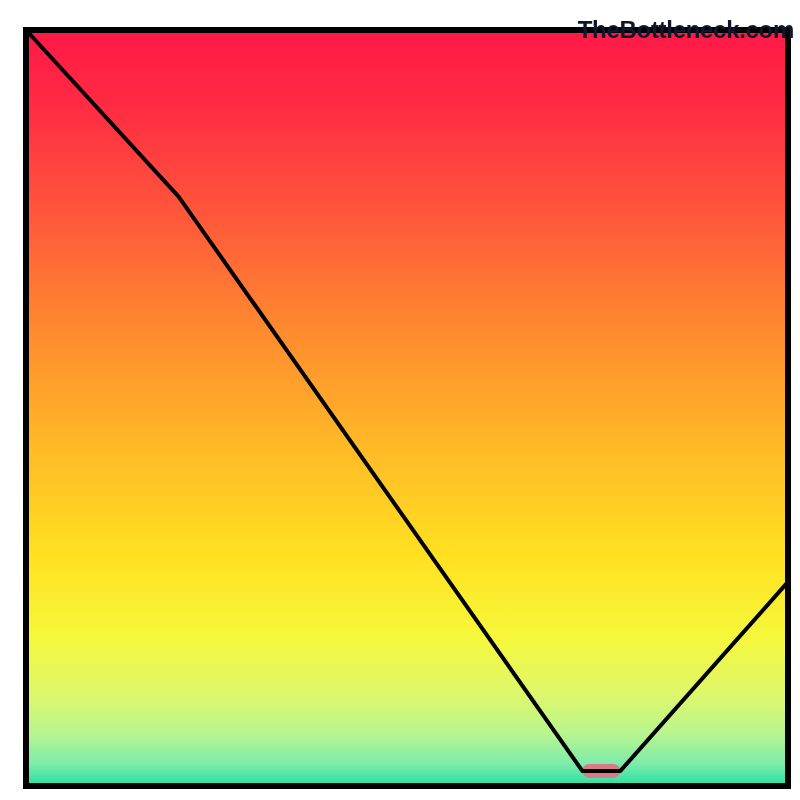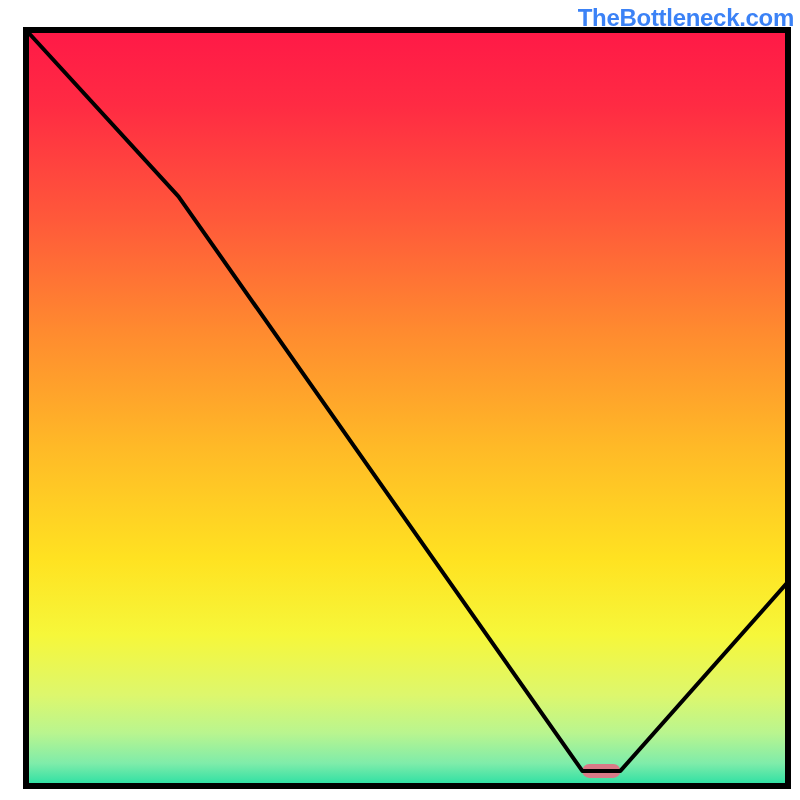--- a/index.html
+++ b/index.html
@@ -10,25 +10,25 @@
     background: #ffffff;
     font-family: Arial, Helvetica, sans-serif;
   }
   .wrap {
     position: relative;
     width: 800px;
     height: 800px;
   }
   .watermark {
     position: absolute;
-    top: 4px;
+    top: 16px;
     right: 6px;
     font-size: 24px;
     font-weight: 700;
-    color: #3b82f6;
+    color: #0f172a;
     z-index: 10;
     letter-spacing: -0.3px;
   }
   svg.chart {
     position: absolute;
     left: 0;
     top: 0;
   }
 </style>
 </head>

